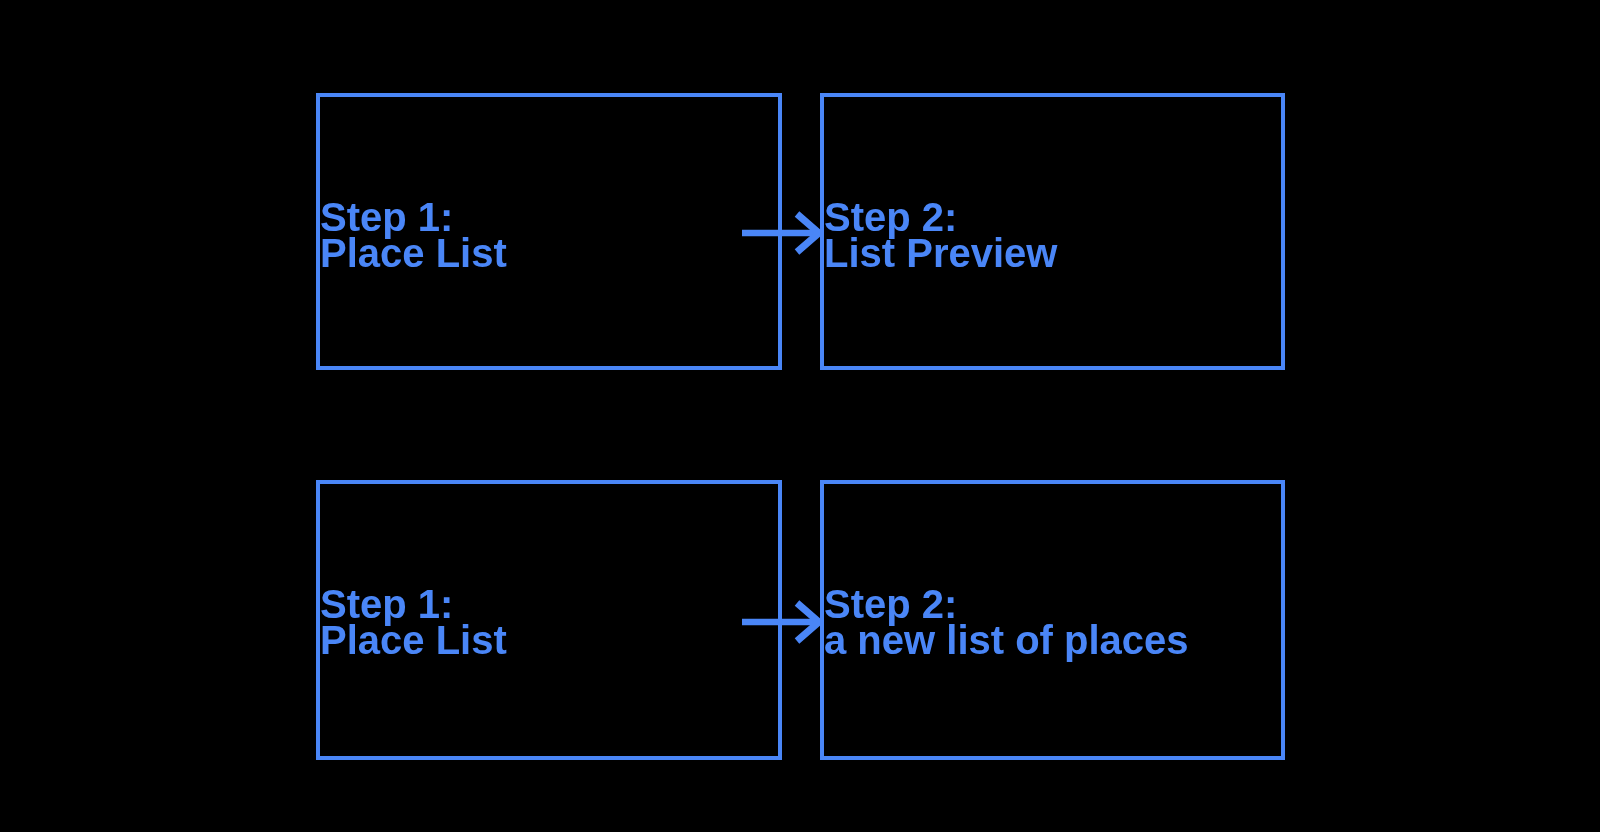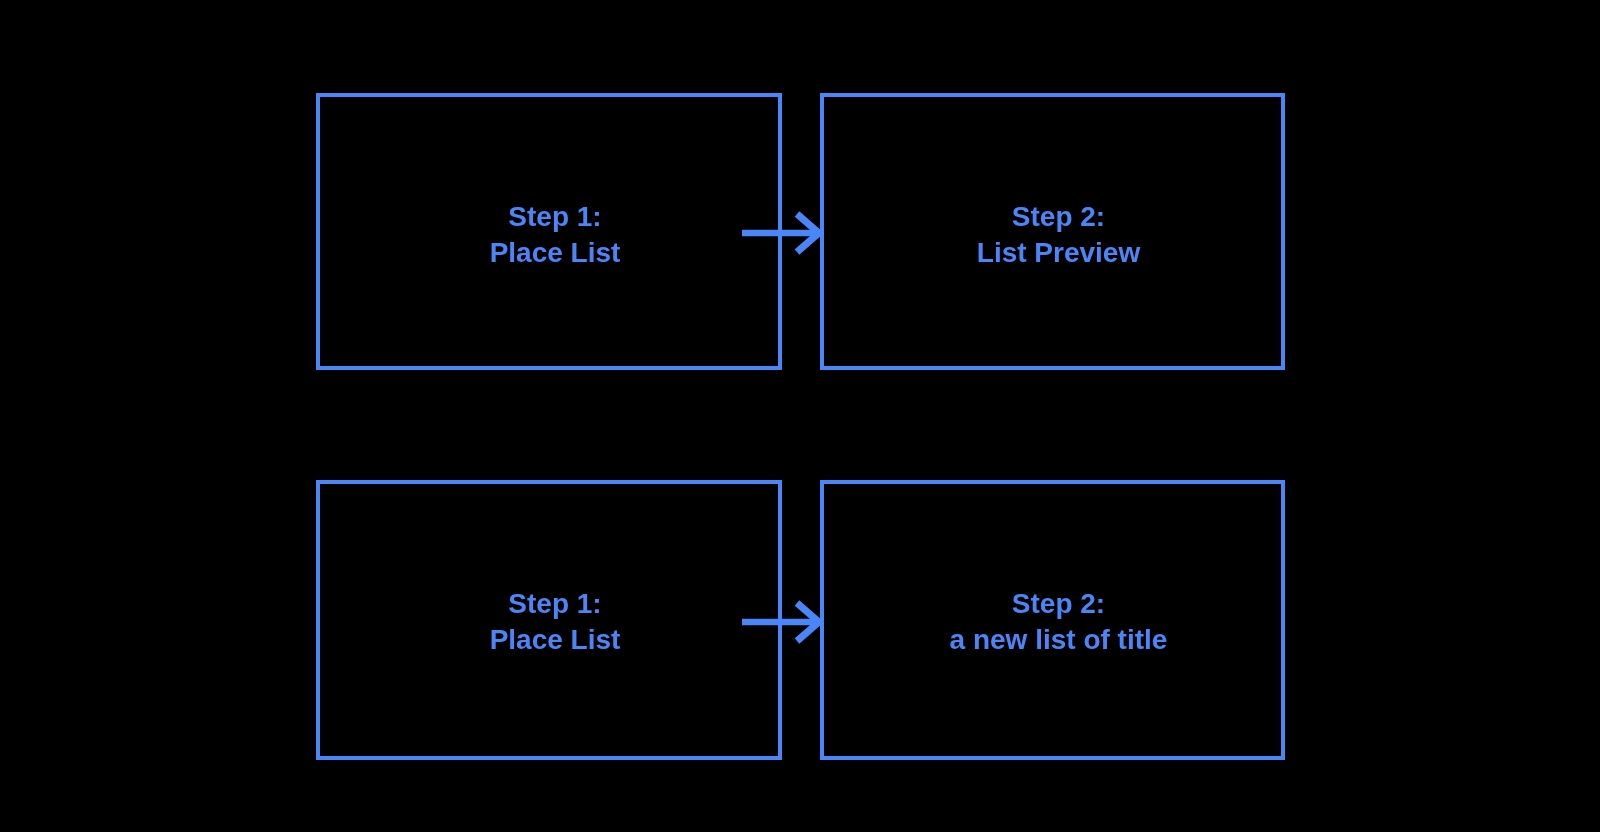--- a/index.html
+++ b/index.html
@@ -27,27 +27,26 @@
   }
   .box-1 { left: 316px; top: 93px;  width: 466px; height: 277px; }
   .box-2 { left: 820px; top: 93px;  width: 465px; height: 277px; }
   .box-3 { left: 316px; top: 480px; width: 466px; height: 280px; }
   .box-4 { left: 820px; top: 480px; width: 465px; height: 280px; }
   .box-label {
     position: absolute;
     left: 0;
     right: 0;
     top: 102px;
-    text-align: center;
+    text-align: left;
     color: var(--accent);
-    font-size: 28px;
+    font-size: 40px;
     line-height: 36px;
     font-weight: 600;
     letter-spacing: 0;
-    margin-left: 12px;
   }
   .arrow {
     position: absolute;
     width: 82px;
     height: 46px;
     color: var(--accent);
   }
   .arrow-1 { left: 742px; top: 210px; }
   .arrow-2 { left: 742px; top: 599px; }
   .arrow svg { display: block; width: 100%; height: 100%; }
@@ -92,17 +91,17 @@
   <div class="arrow arrow-2">
     <svg viewBox="0 0 82 46" xmlns="http://www.w3.org/2000/svg" aria-hidden="true">
       <line x1="0" y1="23" x2="74" y2="23" stroke-width="6.5"></line>
       <polyline points="55,4 77,23 55,42" stroke-width="7" stroke-linejoin="miter" stroke-linecap="butt"></polyline>
     </svg>
   </div>
 
   <div class="flow-box box-4">
     <div class="box-label">
       <div>Step 2:</div>
-      <div>a new list of title</div>
+      <div>a new list of places</div>
     </div>
   </div>
 
 </div>
 
 </body></html>

